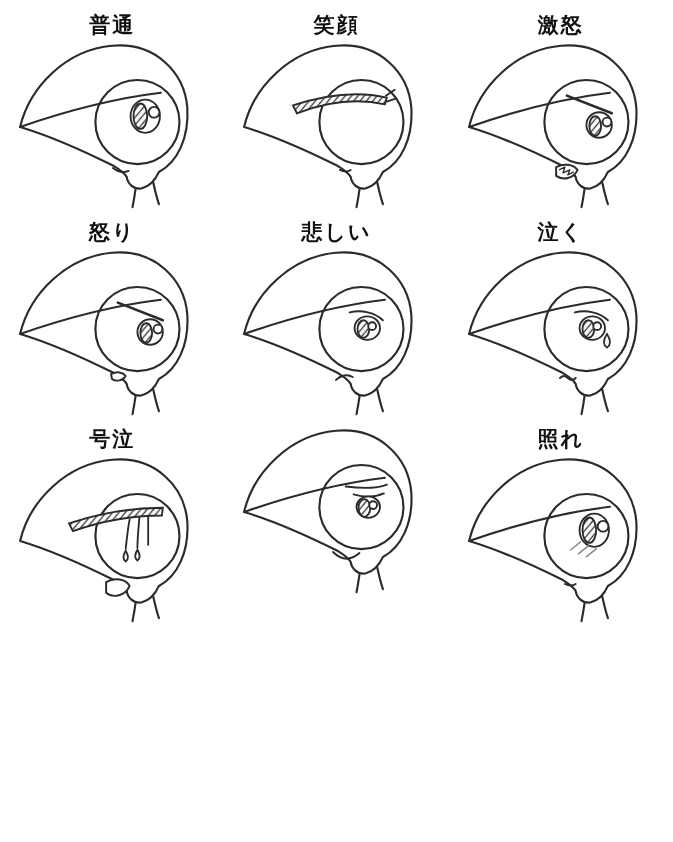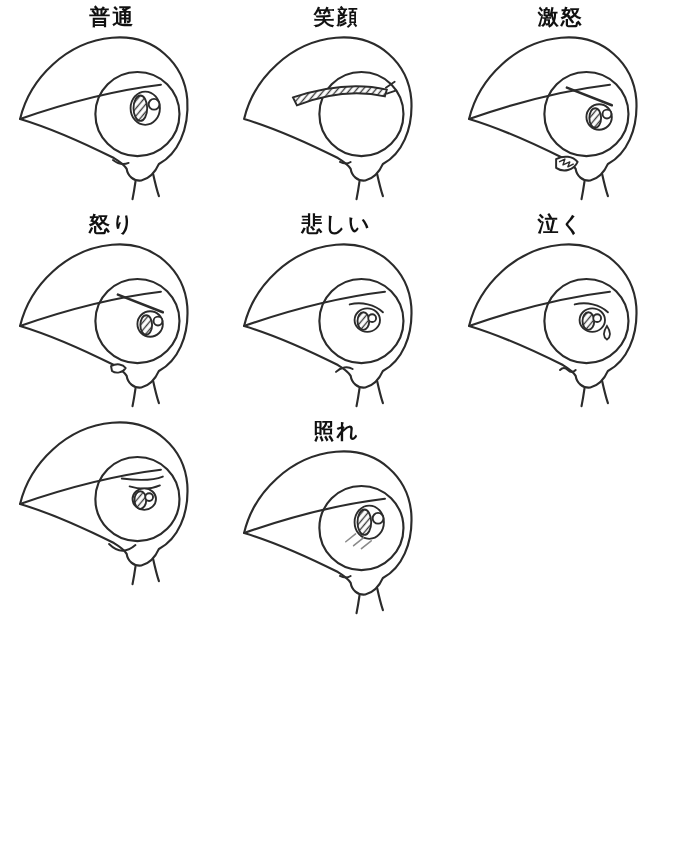--- a/index.html
+++ b/index.html
@@ -1,19 +1,19 @@
 <!DOCTYPE html>
 <html><head>
 <meta charset="utf-8">
 <style>
   html,body{margin:0;padding:0;background:#ffffff;}
   .sheet{
     width:673px;height:732px;box-sizing:border-box;
     display:grid;grid-template-columns:repeat(3,1fr);grid-auto-rows:207px;
-    align-content:start;background:#fff;
+    align-content:start;padding-top:8px;background:#fff;
     font-family:"Liberation Sans",sans-serif;
   }
   figure.cell{margin:0;display:flex;flex-direction:column;align-items:center;}
   figure.cell figcaption{
     font-size:21px;font-weight:600;color:#111;letter-spacing:2px;
     margin:4px 0 0;line-height:1.2;
   }
   svg.face{width:200px;height:176px;display:block;}
 </style>
 </head>
@@ -169,20 +169,28 @@
     <figcaption>泣く</figcaption>
     <svg class="face" viewBox="0 0 200 180">
       <use href="#head"></use>
       <use href="#fringe"></use>
       <use href="#eye-sad"></use>
       <use href="#tear"></use>
       <use href="#mouth-wavy"></use>
     </svg>
   </figure>
 
+  <figure class="cell">
+    <figcaption>号泣</figcaption>
+    <svg class="face" viewBox="0 0 200 180">
+      <use href="#head"></use>
+      <use href="#band-cry"></use>
+      <use href="#mouth-open-big"></use>
+    </svg>
+  </figure>
 
 
 
   <figure class="cell">
     <svg class="face" viewBox="0 0 200 180">
       <use href="#head"></use>
       <use href="#fringe"></use>
       <use href="#eye-smirk"></use>
       <use href="#mouth-grin"></use>
     </svg>

